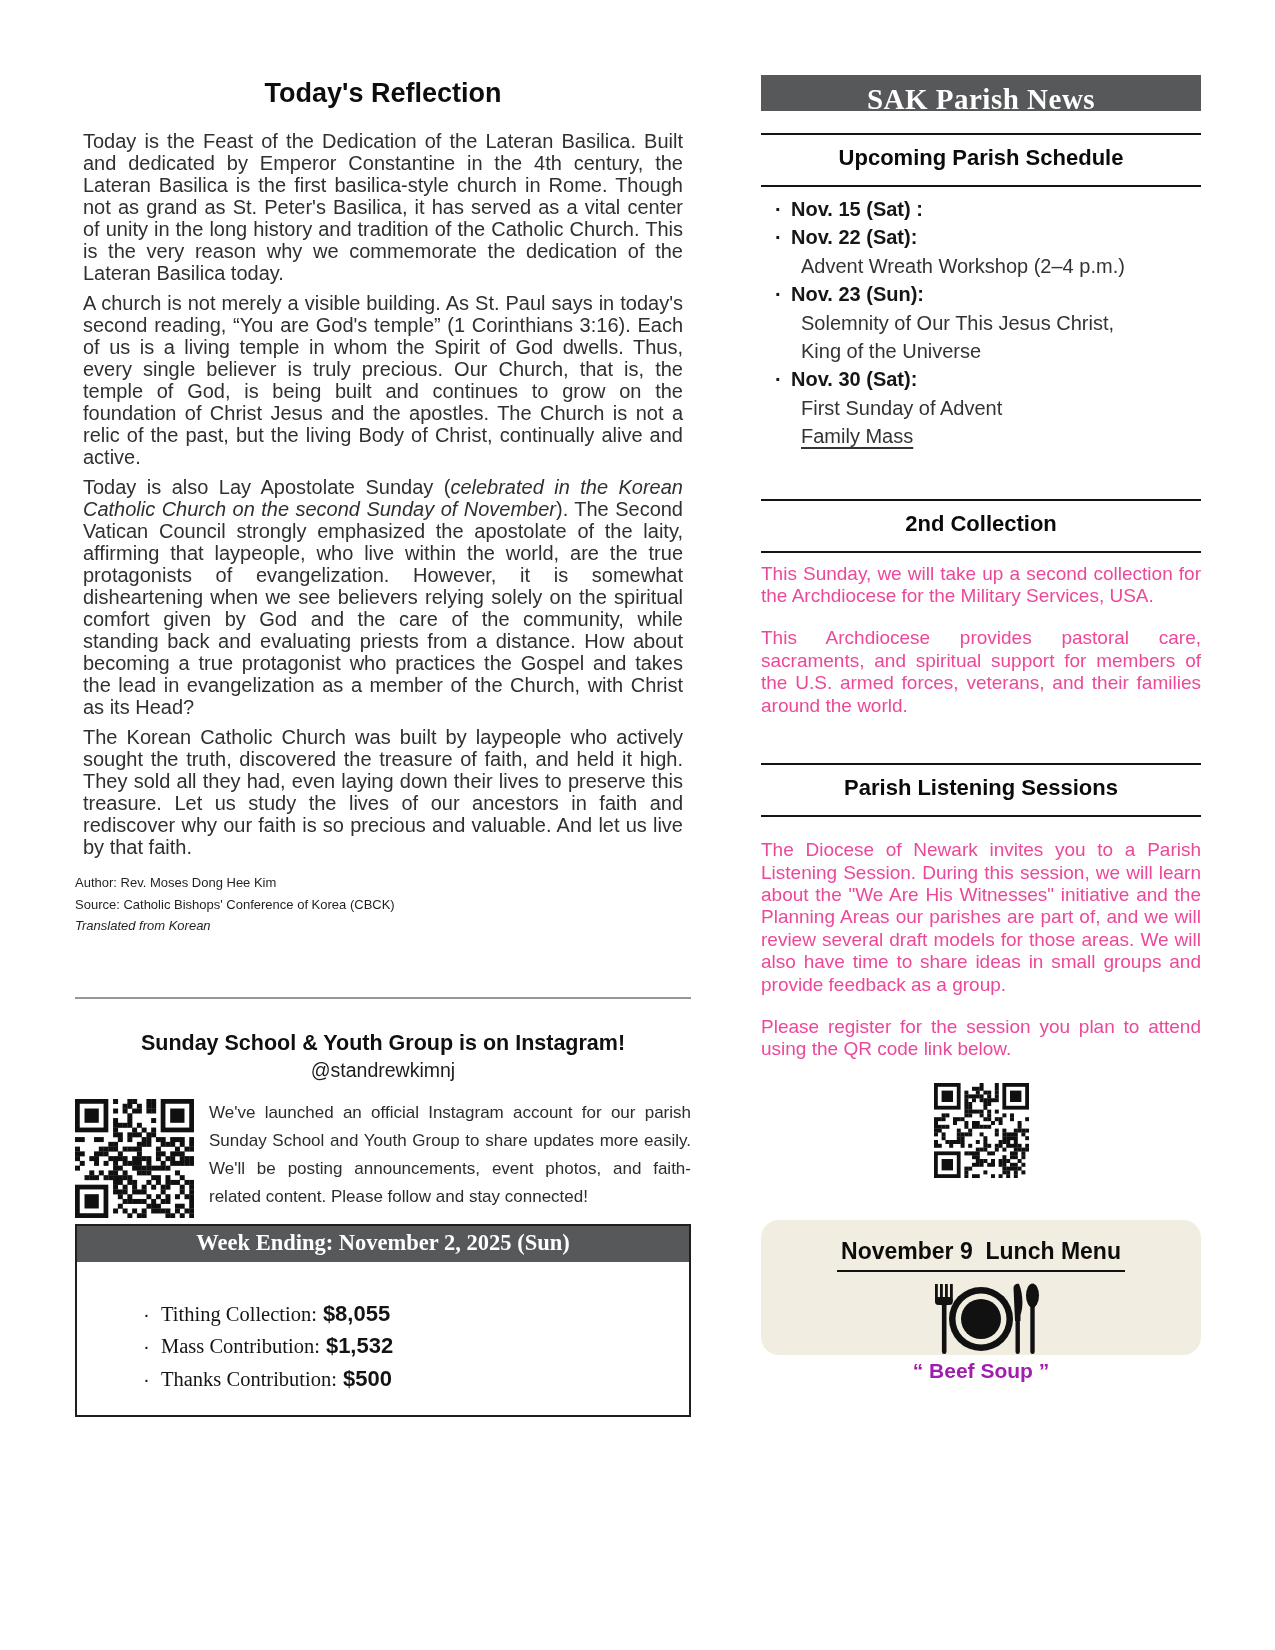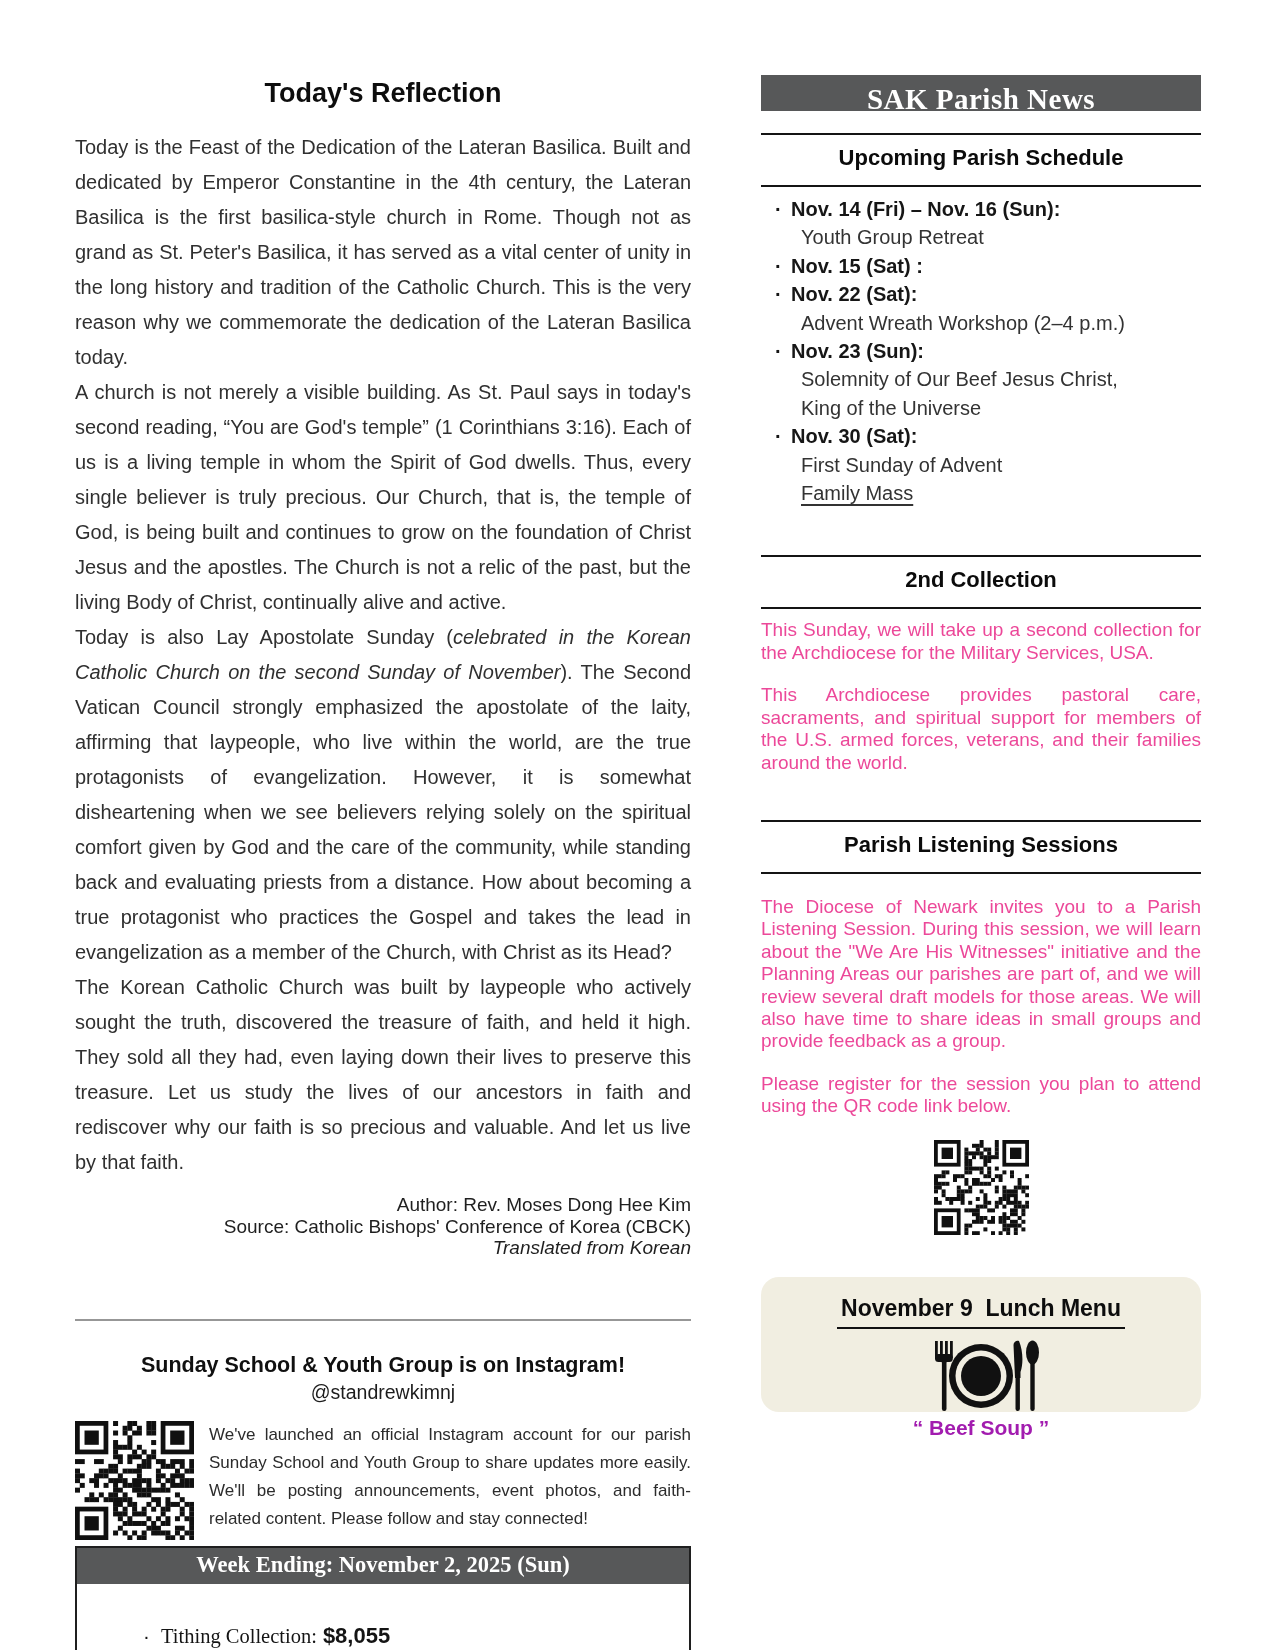--- a/index.html
+++ b/index.html
@@ -3,23 +3,23 @@
 <meta charset="utf-8">
 <style>
   html,body{margin:0;padding:0;background:#ffffff;}
   body{width:1275px;height:1650px;position:relative;overflow:hidden;
        font-family:"Liberation Sans","DejaVu Sans",sans-serif;color:#262626;}
 
   
   .col-left{position:absolute;left:75px;top:76px;width:616px;}
   .refl-title{font-size:27px;line-height:34px;font-weight:700;text-align:center;
               color:#0d0d0d;margin:0 0 20px 0;}
-  .refl-body p{margin:0;font-size:20px;line-height:35px;text-align:justify;color:#303030;}
+  .refl-body p{margin:8px;font-size:20px;line-height:22px;text-align:justify;color:#303030;}
   .it{font-style:italic;}
-  .author-block{margin-top:14px;text-align:right;font-size:19px;line-height:21.5px;color:#1f1f1f;}
+  .author-block{margin-top:14px;text-align:left;font-size:13px;line-height:21.5px;color:#1f1f1f;}
   .left-divider{margin:60px 0 0 0;border:none;border-top:2px solid #979797;height:0;}
   .insta-title{margin:30px 0 0 0;font-size:21.5px;line-height:28px;font-weight:700;
                text-align:center;color:#101010;}
   .insta-handle{font-size:19.5px;line-height:26px;text-align:center;color:#1c1c1c;}
   .insta-row{margin-top:16px;display:flex;gap:15px;align-items:flex-start;}
   .qr{fill:#101010;background:#fff;}
   .qr-small{width:119px;height:119px;flex:0 0 auto;}
   .insta-row p{margin:0;font-size:17px;line-height:28px;text-align:justify;color:#2c2c2c;}
 
   .week-box{margin-top:6px;border:2.5px solid #1f1f1f;background:#fff;}
@@ -333,33 +333,29 @@
 
 <div class="col-right">
   <div class="banner">SAK Parish News</div>
 
   <div class="rule"></div>
   <h3 class="sec-head">Upcoming Parish Schedule</h3>
   <div class="rule"></div>
 
   <ul class="sched-list">
     <li>
-      <div class="ev-date"><span class="ev-bullet">·</span><span>Nov. 14 (Fri) – Nov. 16 (Sun):</span></div>
-      <div class="ev-line">Youth Group Retreat</div>
-    </li>
-    <li>
       <div class="ev-date"><span class="ev-bullet">·</span><span>Nov. 15 (Sat) :</span></div>
     </li>
     <li>
       <div class="ev-date"><span class="ev-bullet">·</span><span>Nov. 22 (Sat):</span></div>
       <div class="ev-line">Advent Wreath Workshop (2–4 p.m.)</div>
     </li>
     <li>
       <div class="ev-date"><span class="ev-bullet">·</span><span>Nov. 23 (Sun):</span></div>
-      <div class="ev-line">Solemnity of Our Beef Jesus Christ,</div>
+      <div class="ev-line">Solemnity of Our This Jesus Christ,</div>
       <div class="ev-line">King of the Universe</div>
     </li>
     <li>
       <div class="ev-date"><span class="ev-bullet">·</span><span>Nov. 30 (Sat):</span></div>
       <div class="ev-line">First Sunday of Advent</div>
       <div class="ev-line"><span class="u">Family Mass</span></div>
     </li>
   </ul>
 
   <div class="rule rule-sp1"></div>

